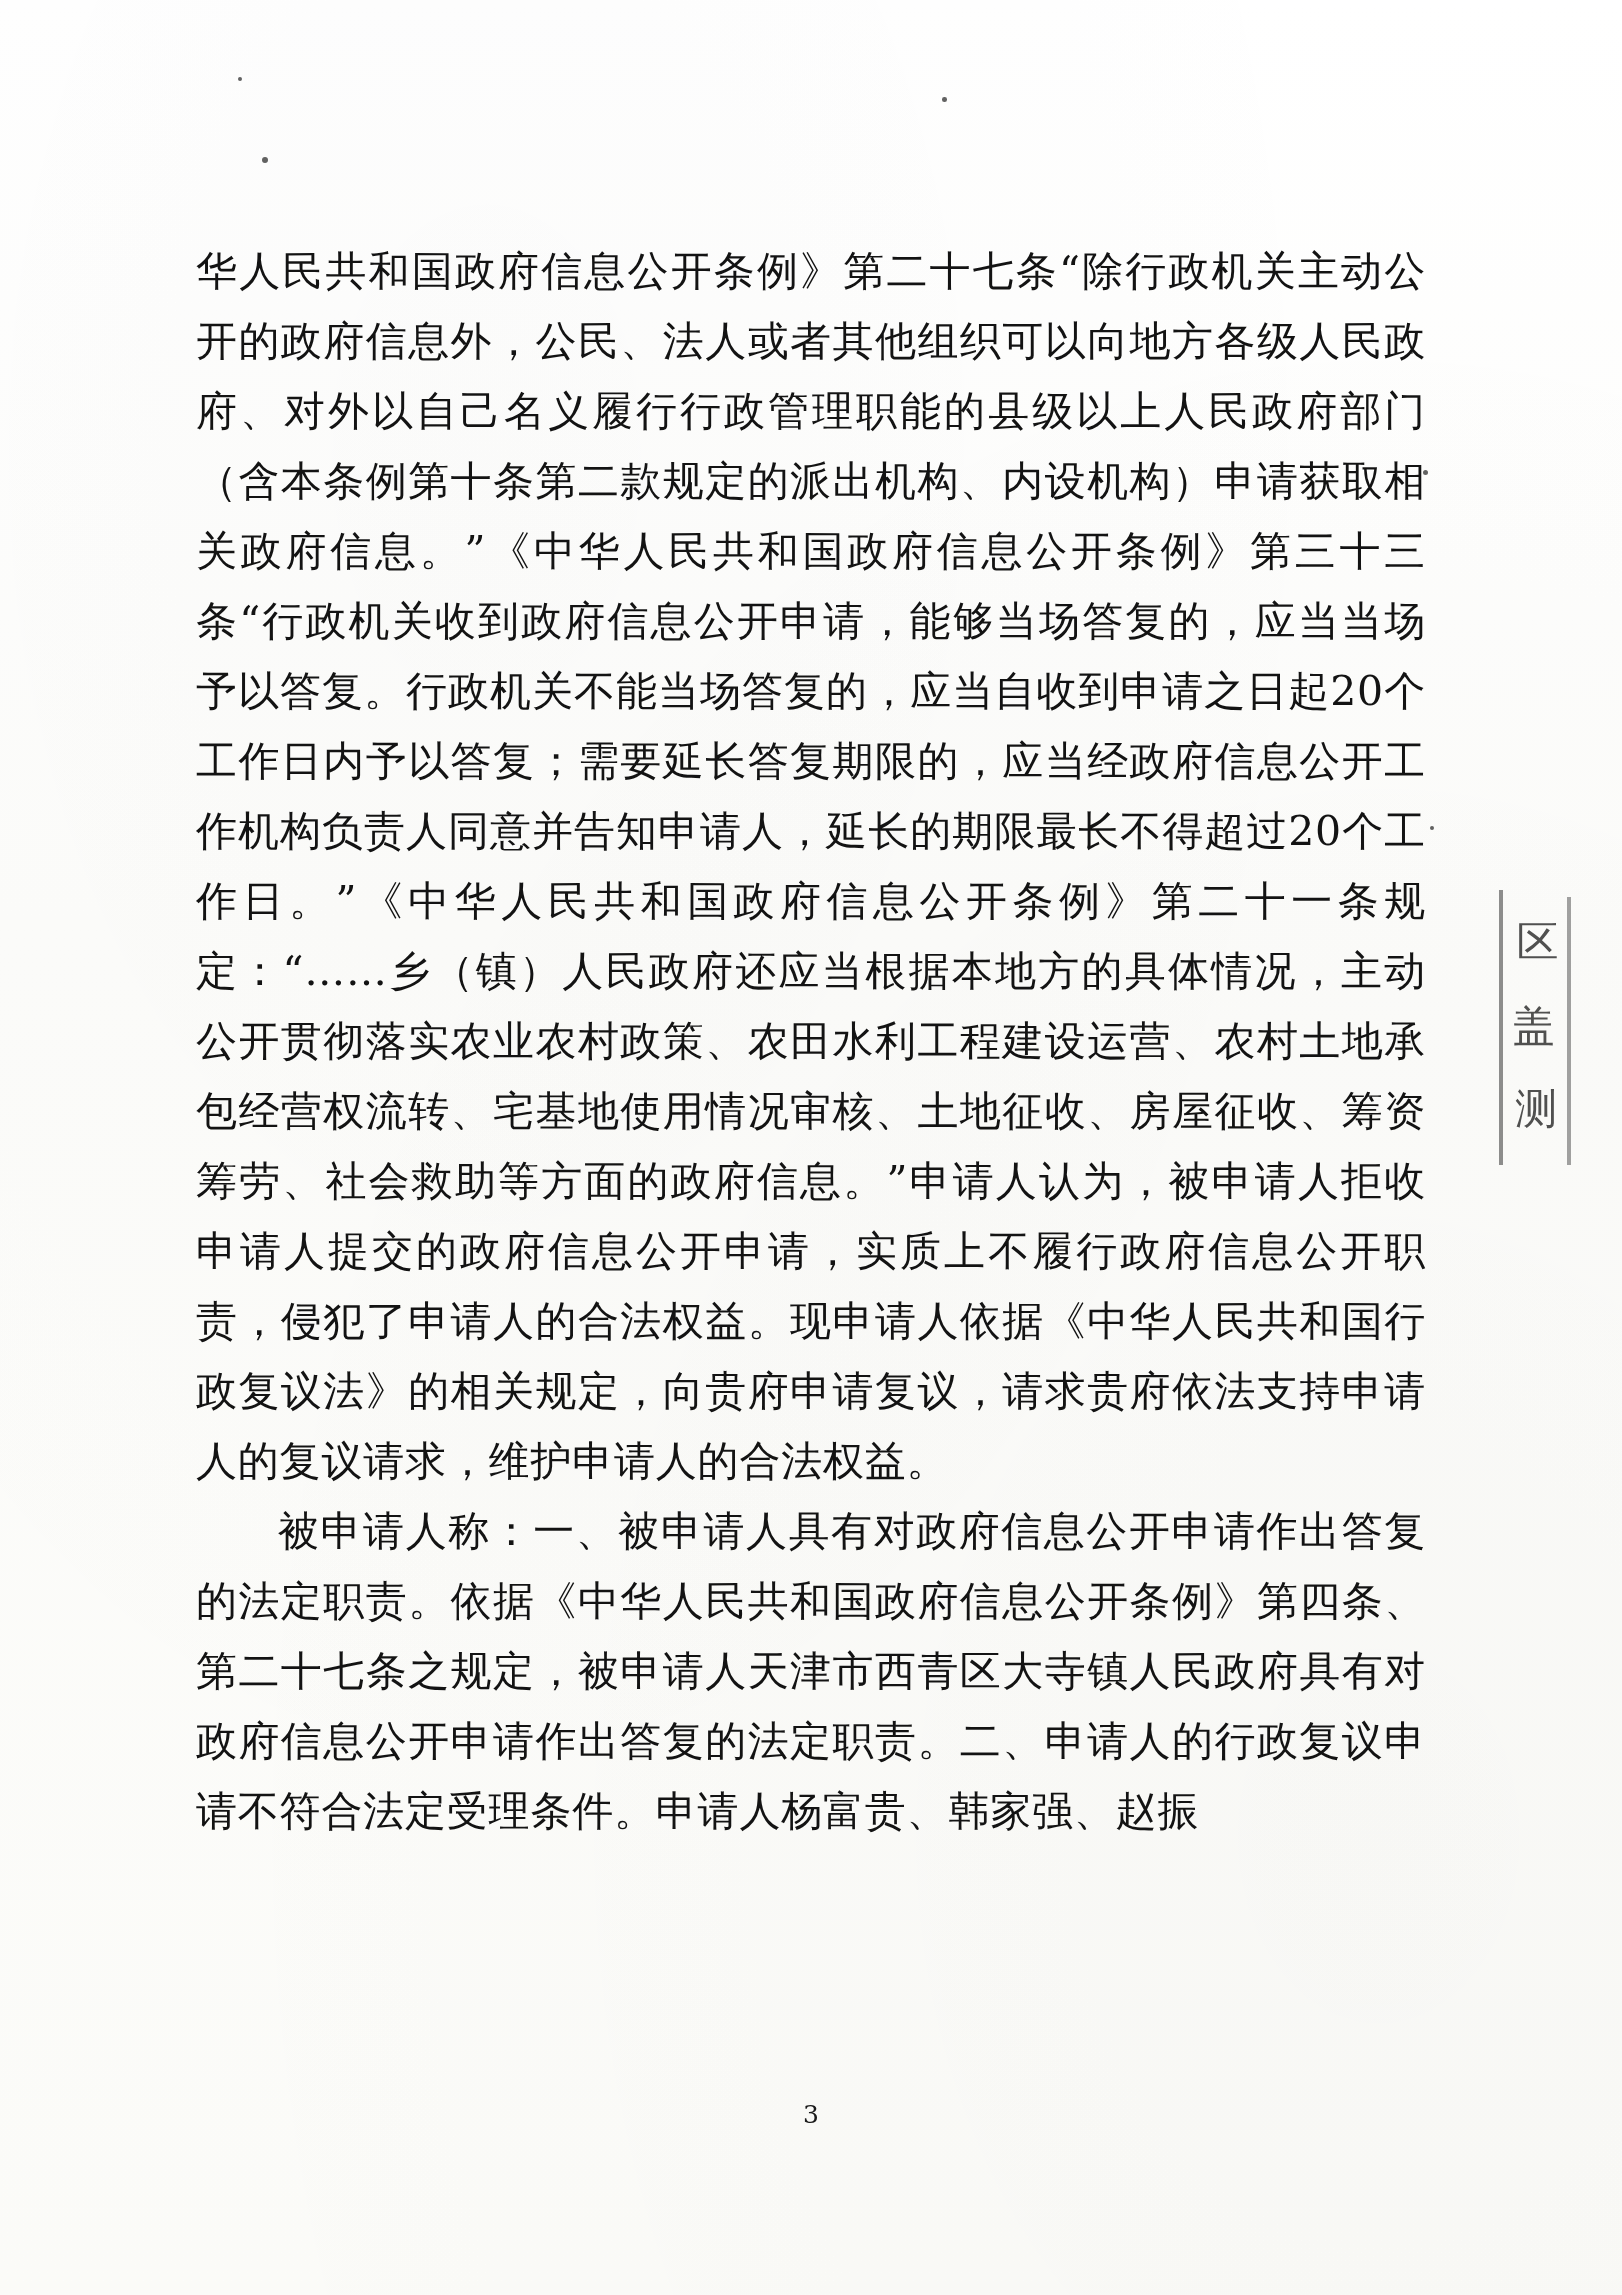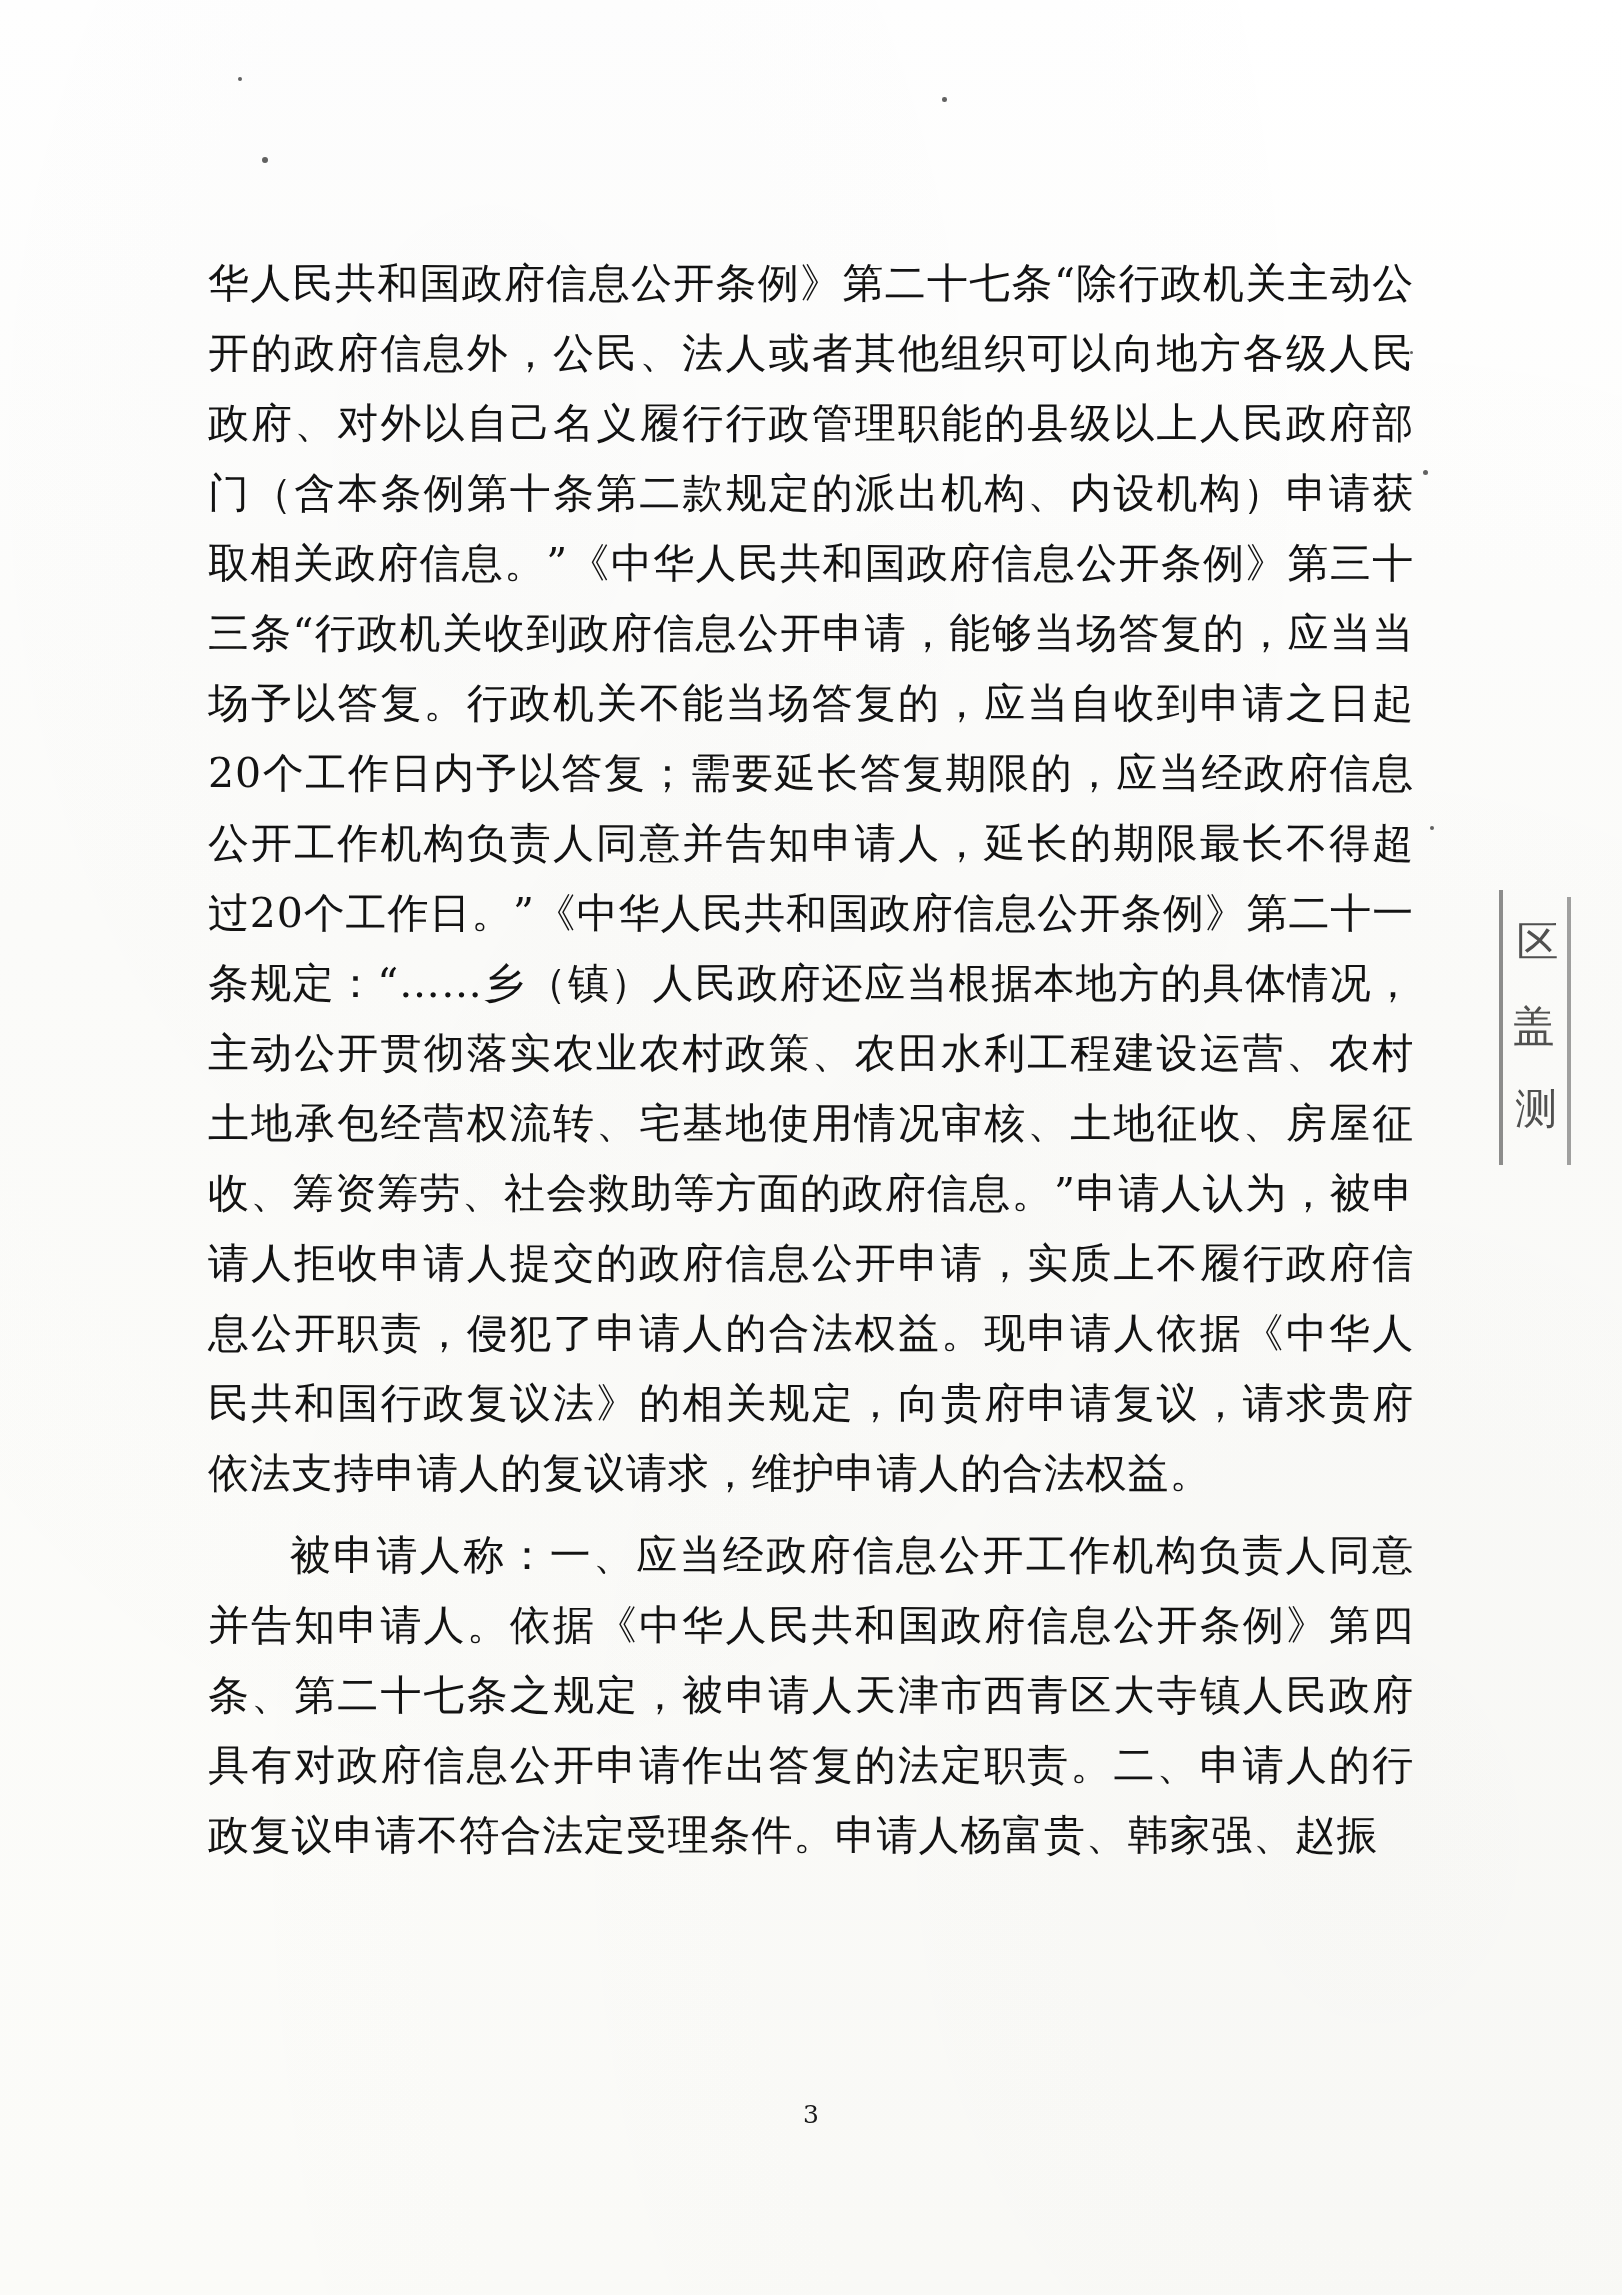--- a/index.html
+++ b/index.html
@@ -34,21 +34,21 @@
     width: 1230px;
     font-family: "DejaVu Serif", serif;
     font-size: 41px;
     line-height: 70px;
     color: #131313;
     text-align: justify;
     text-justify: inter-character;
     letter-spacing: 0.8px;
   }
   .body-text p {
-    margin: 12px;
+    margin: 0;
   }
   .body-text p.indent {
     text-indent: 82px;
   }
   .page-number {
     position: absolute;
     left: 0;
     right: 0;
     top: 2100px;
     text-align: center;
@@ -110,21 +110,21 @@
 
   <div class="speck" style="left:262px; top:157px; width:5.9px; height:5.9px;"></div>
   <div class="speck" style="left:238px; top:77px; width:3.9px; height:3.9px;"></div>
   <div class="speck" style="left:942px; top:97px; width:4.6px; height:4.6px;"></div>
   <div class="speck" style="left:1423px; top:470px; width:5.2px; height:5.2px;"></div>
   <div class="speck" style="left:1410px; top:351px; width:3.3px; height:3.3px;"></div>
   <div class="speck" style="left:1430px; top:826px; width:3.9px; height:3.9px;"></div>
 
   <div class="body-text">
     <p>华人民共和国政府信息公开条例》第二十七条“除行政机关主动公开的政府信息外，公民、法人或者其他组织可以向地方各级人民政府、对外以自己名义履行行政管理职能的县级以上人民政府部门（含本条例第十条第二款规定的派出机构、内设机构）申请获取相关政府信息。”《中华人民共和国政府信息公开条例》第三十三条“行政机关收到政府信息公开申请，能够当场答复的，应当当场予以答复。行政机关不能当场答复的，应当自收到申请之日起20个工作日内予以答复；需要延长答复期限的，应当经政府信息公开工作机构负责人同意并告知申请人，延长的期限最长不得超过20个工作日。”《中华人民共和国政府信息公开条例》第二十一条规定：“……乡（镇）人民政府还应当根据本地方的具体情况，主动公开贯彻落实农业农村政策、农田水利工程建设运营、农村土地承包经营权流转、宅基地使用情况审核、土地征收、房屋征收、筹资筹劳、社会救助等方面的政府信息。”申请人认为，被申请人拒收申请人提交的政府信息公开申请，实质上不履行政府信息公开职责，侵犯了申请人的合法权益。现申请人依据《中华人民共和国行政复议法》的相关规定，向贵府申请复议，请求贵府依法支持申请人的复议请求，维护申请人的合法权益。</p>
-    <p class="indent">被申请人称：一、应当经政府信息公开工作机构负责人同意并告知申请人。依据《中华人民共和国政府信息公开条例》第四条、第二十七条之规定，被申请人天津市西青区大寺镇人民政府具有对政府信息公开申请作出答复的法定职责。二、申请人的行政复议申请不符合法定受理条件。申请人杨富贵、韩家强、赵振</p>
+    <p class="indent">被申请人称：一、被申请人具有对政府信息公开申请作出答复的法定职责。依据《中华人民共和国政府信息公开条例》第四条、第二十七条之规定，被申请人天津市西青区大寺镇人民政府具有对政府信息公开申请作出答复的法定职责。二、申请人的行政复议申请不符合法定受理条件。申请人杨富贵、韩家强、赵振</p>
   </div>
 
   <div class="stamp-marks">
     <div class="bar-l"></div>
     <div class="bar-r"></div>
     <div class="glyph g1">区</div>
     <div class="glyph g2">盖</div>
     <div class="glyph g3">测</div>
   </div>
 

